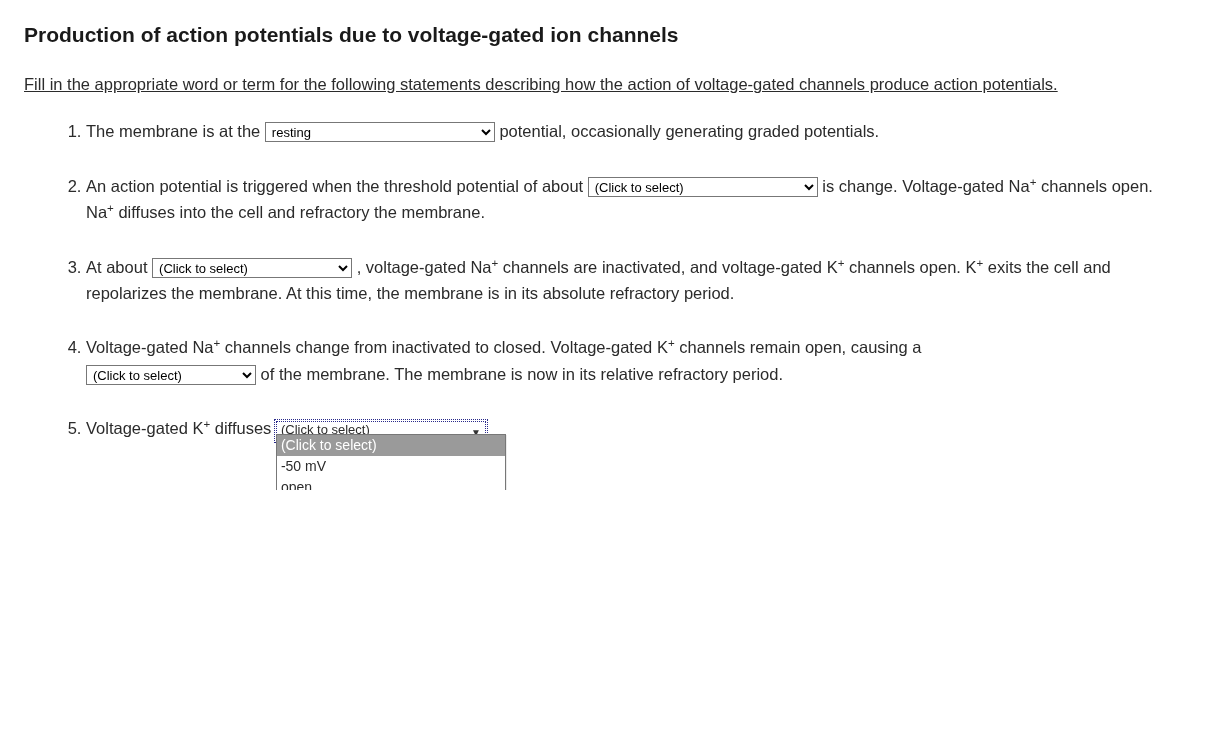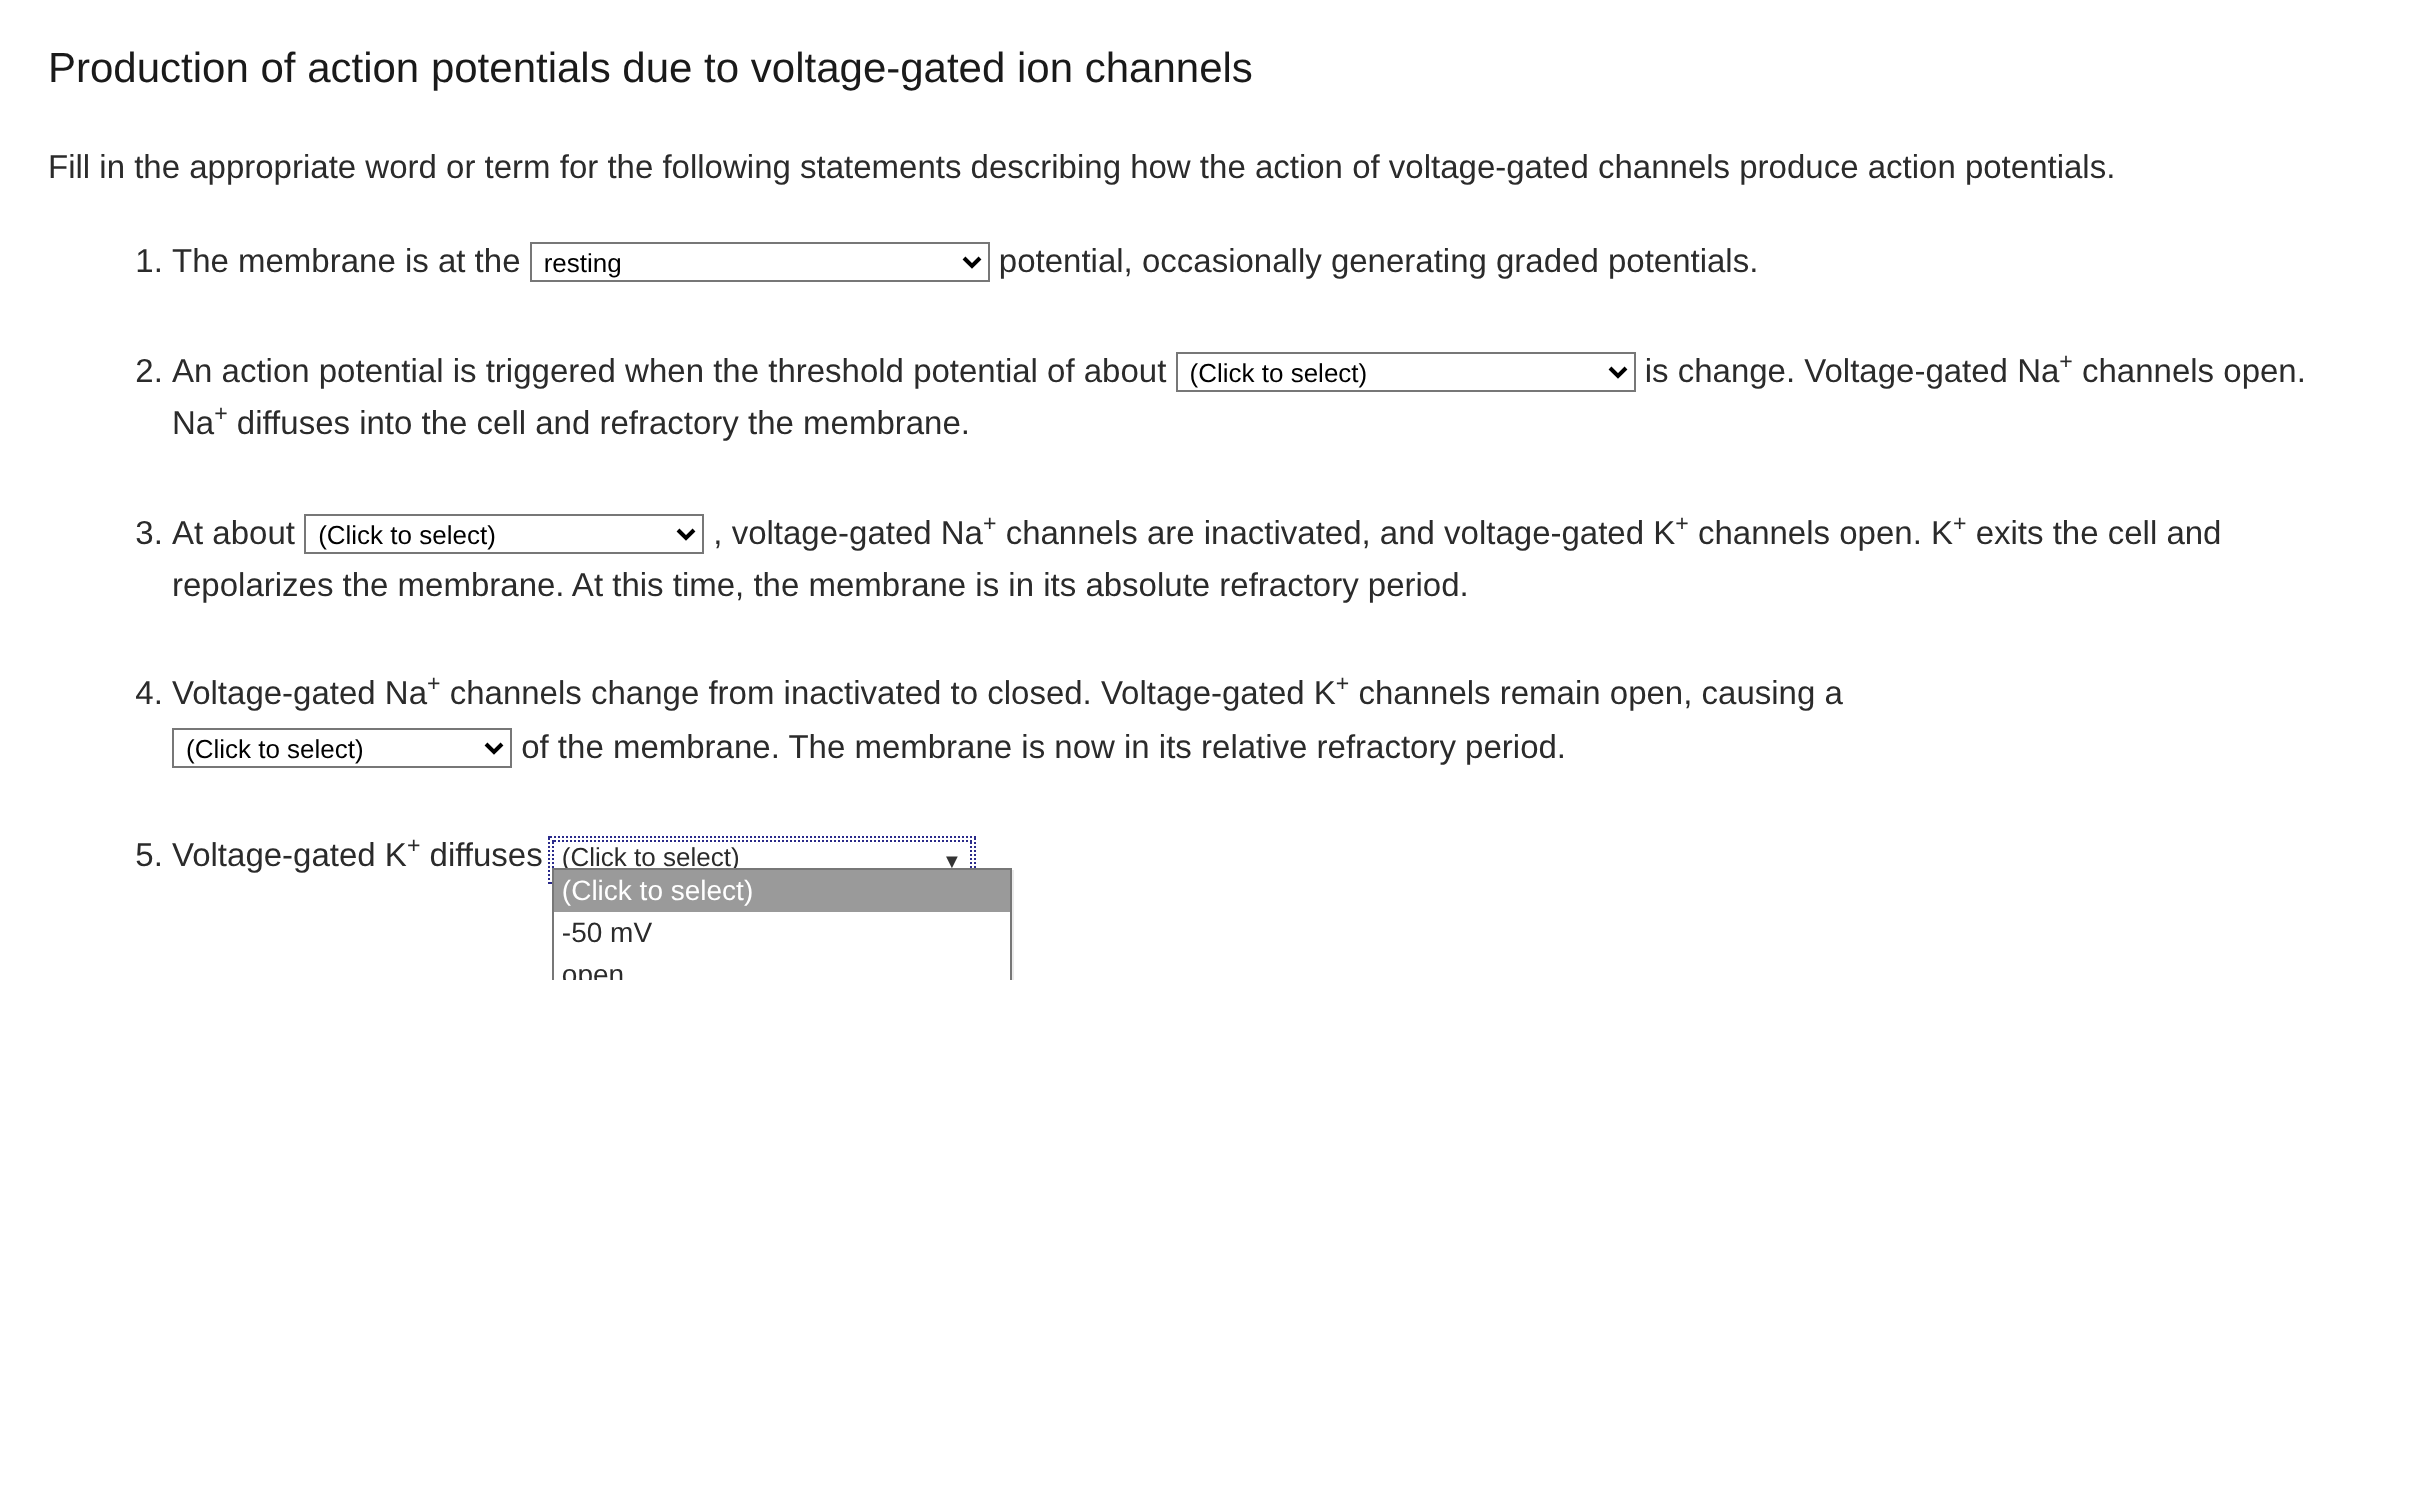--- a/index.html
+++ b/index.html
@@ -6,28 +6,29 @@
   body {
     font-family: Arial, Helvetica, sans-serif;
     color: #1a1a1a;
     margin: 0;
     padding: 20px 24px;
     font-size: 16.5px;
     line-height: 1.4;
   }
   h1 {
     font-size: 21px;
-    font-weight: 400;
+    font-weight: 700;
     margin: 0 0 24px 0;
     color: #1a1a1a;
   }
   .instructions {
     margin-bottom: 22px;
     color: #2b2b2b;
     font-size: 16.5px;
+    text-decoration: underline;
   }
   ol {
     padding-left: 46px;
     margin: 16px;
   }
   ol > li {
     margin-bottom: 28px;
     color: #2b2b2b;
     font-size: 16.5px;
     line-height: 1.6;

